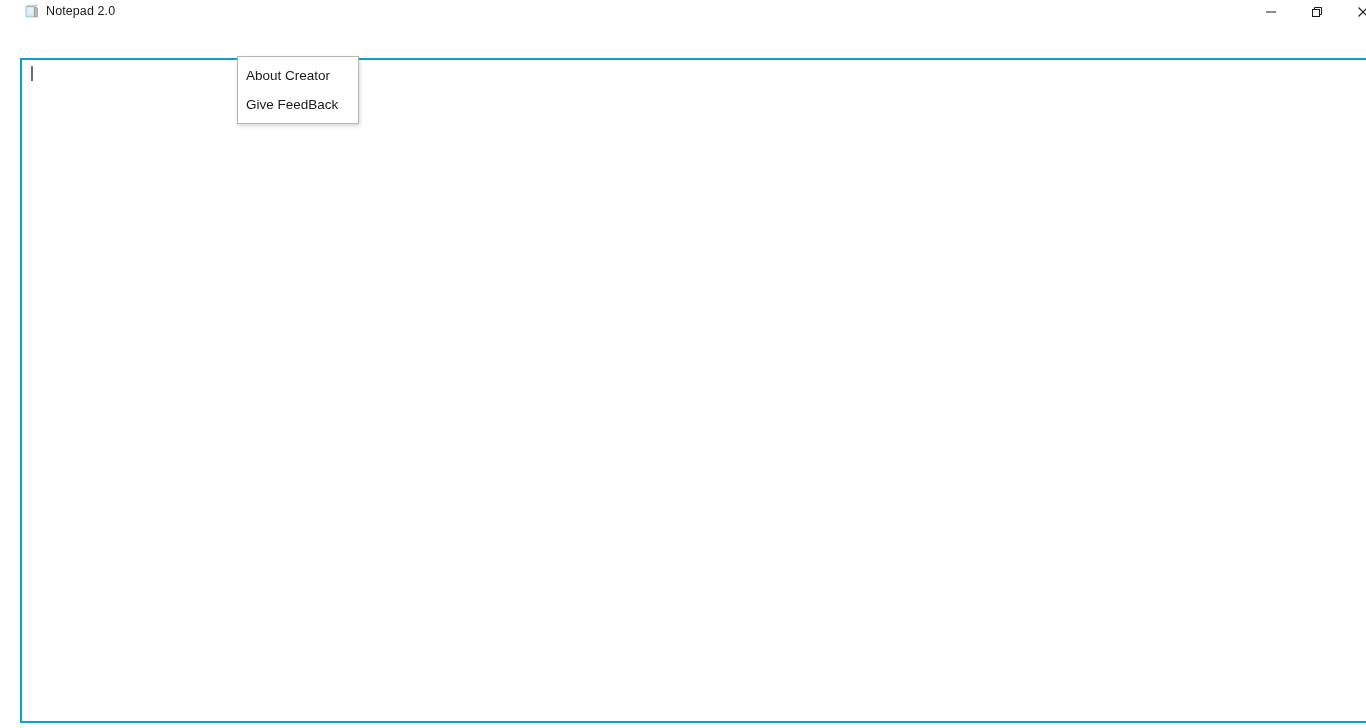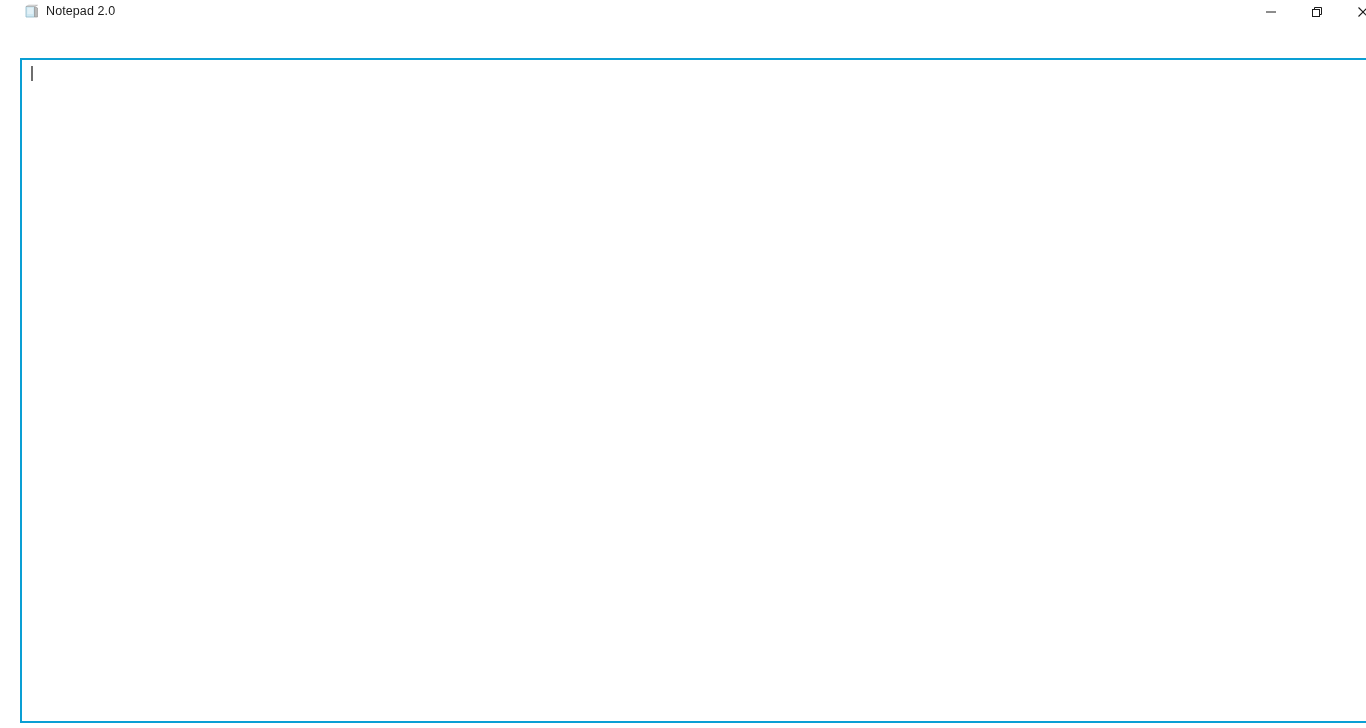--- a/index.html
+++ b/index.html
@@ -218,14 +218,22 @@
   </div>
 
 
   <div class="editor-wrap">
     <div class="editor">
       <div class="caret"></div>
       <div class="editor-text"></div>
     </div>
   </div>
 
+  <div class="dropdown">
+    <div class="dropdown-item">
+      <span>About Creator</span>
+    </div>
+    <div class="dropdown-item">
+      <span>Give FeedBack</span>
+    </div>
+  </div>
 
 </div>
 
 </body></html>

